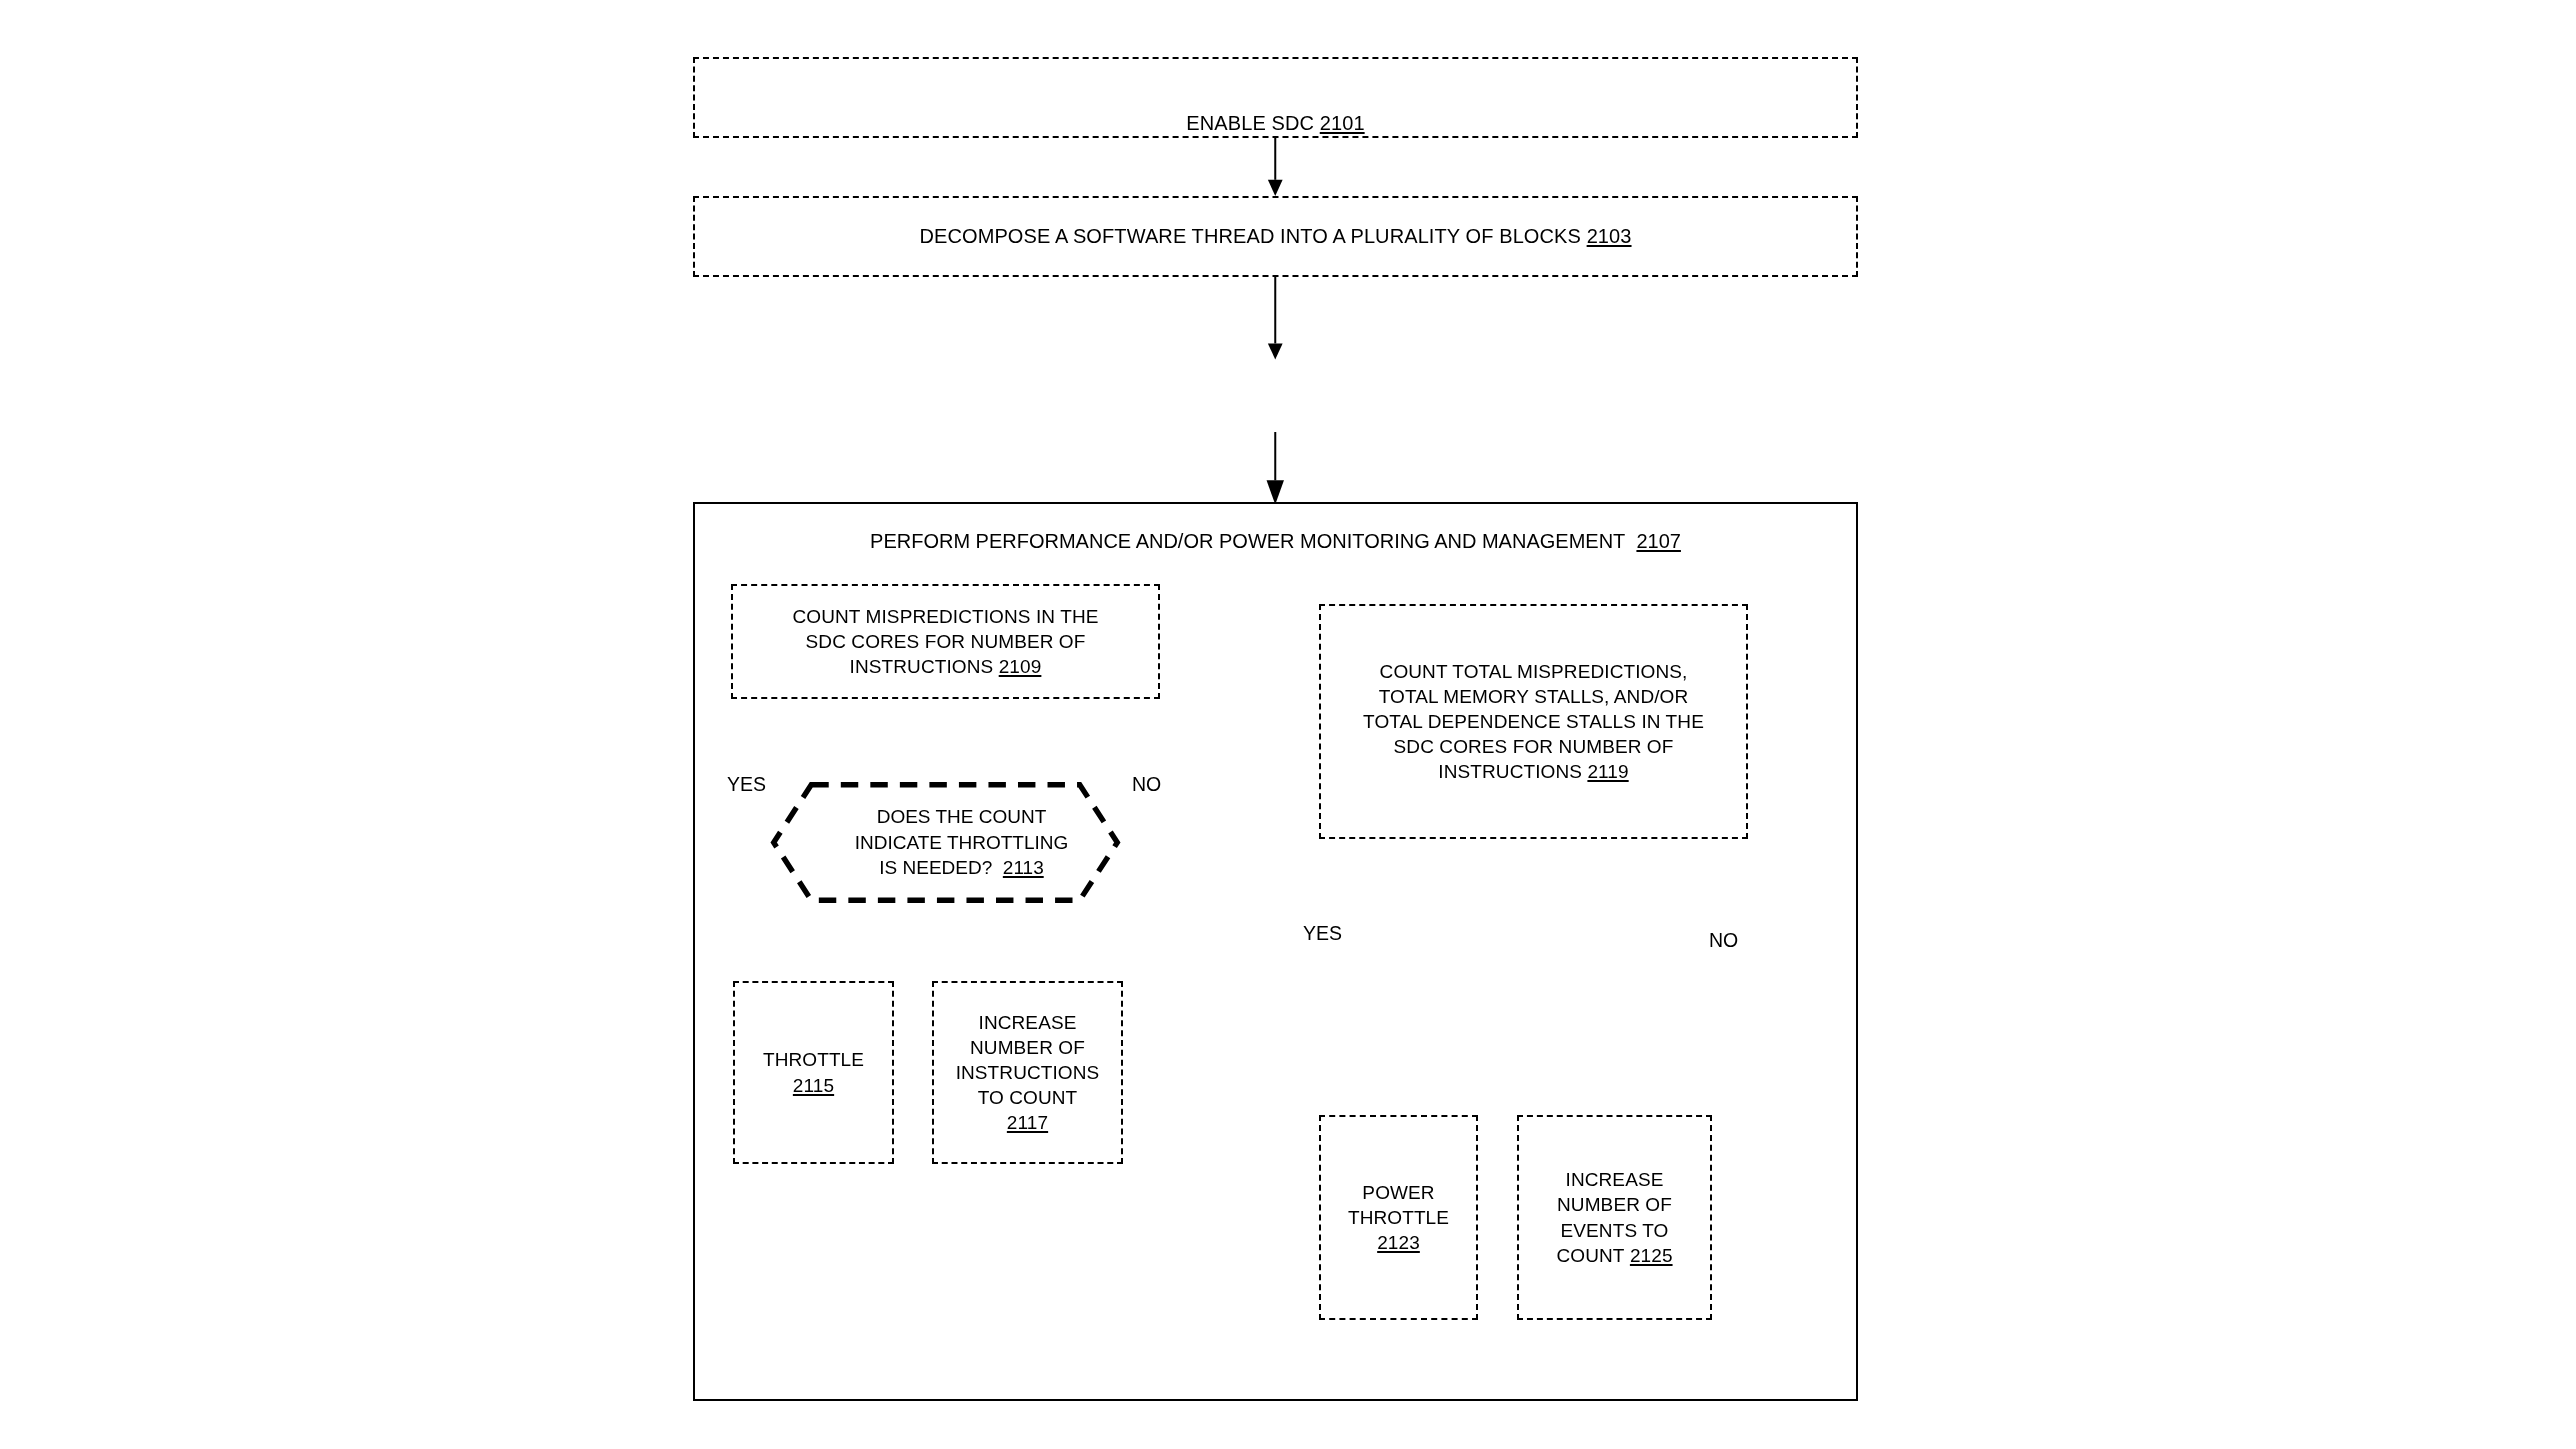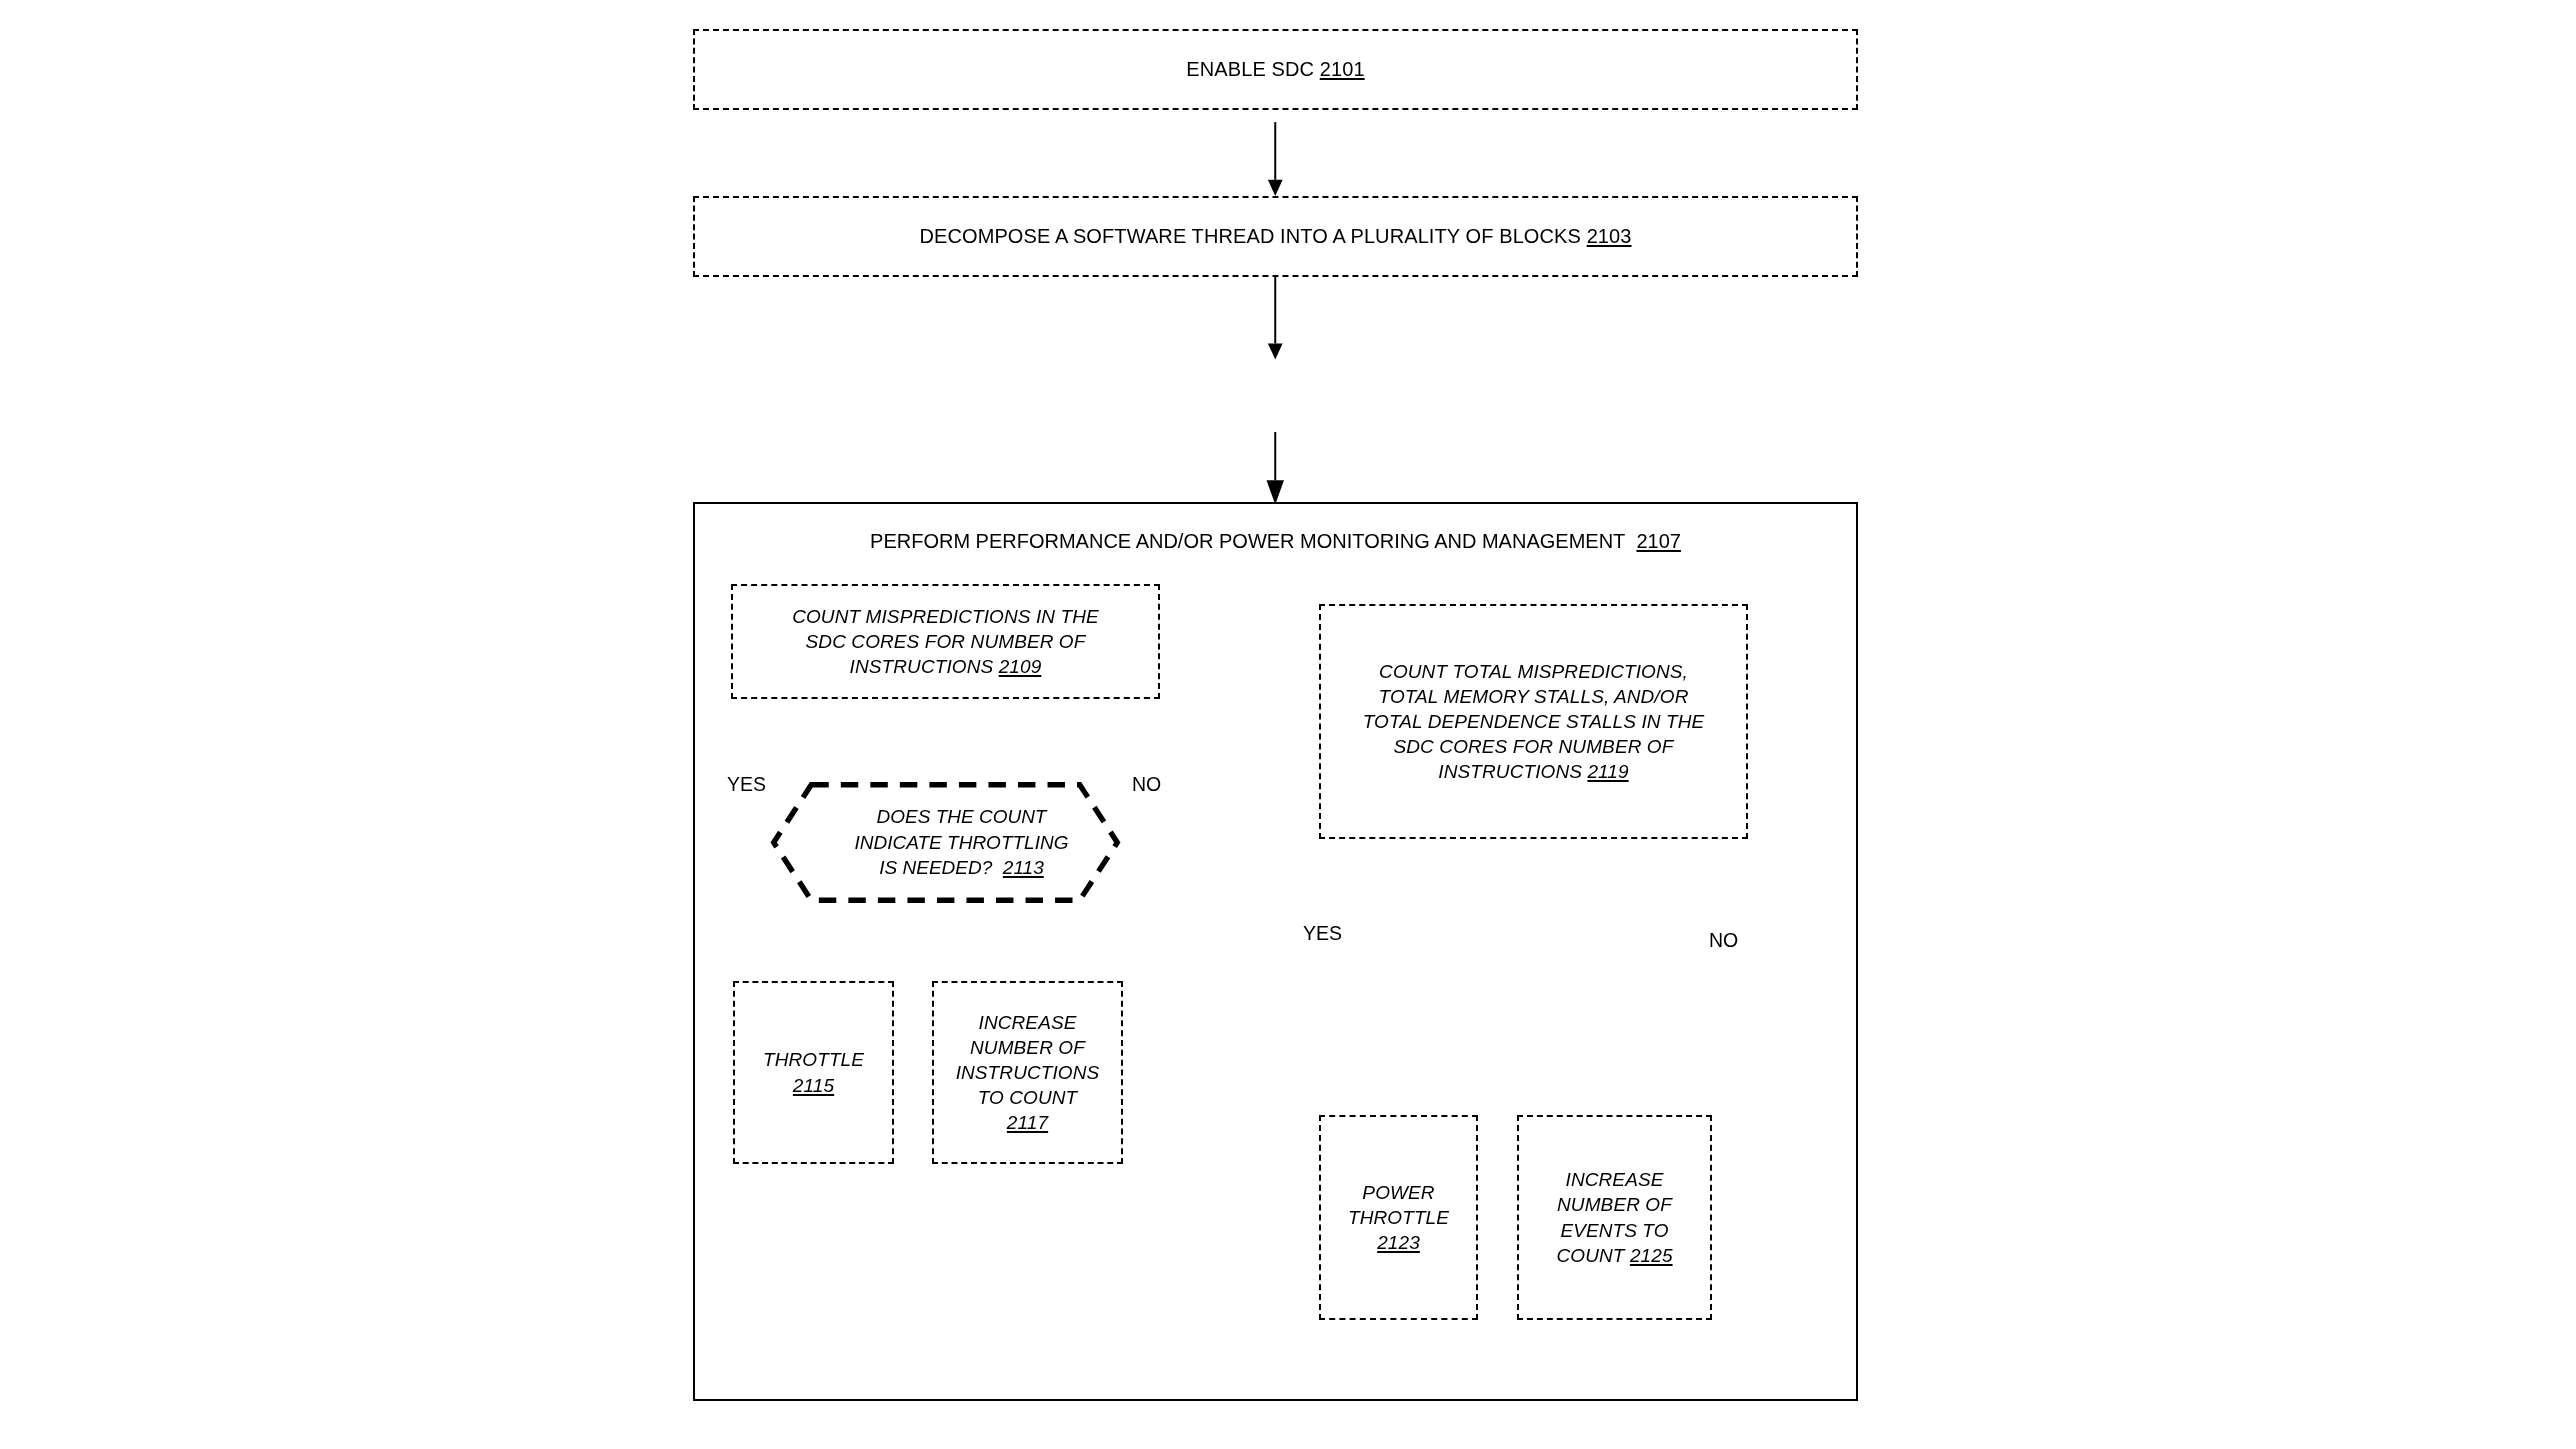--- a/index.html
+++ b/index.html
@@ -79,21 +79,21 @@
     pointer-events: none;
     overflow: visible;
   }
   .ref {
     text-decoration: underline;
     text-underline-offset: 2px;
     text-decoration-thickness: 2px;
   }
   .t-xl { font-size: 20px; }
   .t-lg { font-size: 19.5px; text-align: center; }
-  .t-md { font-size: 19px; font-style: italic; }
+  .t-md { font-size: 19px; }
 </style>
 </head>
 <body>
 
 <div id="page">
 
   <svg class="conn" viewBox="0 0 3840 2160" width="2576" height="1449">
     <defs>
       <marker id="arrowSolid" viewBox="0 0 12 14" refX="6" refY="13" markerWidth="12" markerHeight="14" orient="auto-start-reverse">
         <path d="M0,0 L12,0 L6,14 Z" fill="#000000"></path>
@@ -151,21 +151,21 @@
     <g>
       <polyline points="2528,1452 2602,1452 2602,1602 2400,1602 2400,1634" fill="none" stroke="#000" stroke-width="3" stroke-dasharray="11,9"></polyline>
       <path d="M2388,1634 L2412,1634 L2400,1662 Z" fill="#000"></path>
     </g>
 
     <g>
       <line x1="2378" y1="1968" x2="2378" y2="2050" stroke="#000" stroke-width="3" stroke-dasharray="11,9"></line>
     </g>
   </svg>
 
-  <div class="node dashed-box" style="left:693px; top:29px; width:1165px; height:81px;">
+  <div class="node dashed-box" style="left:693px; top:57px; width:1165px; height:81px;align-items:flex-end;">
     <span class="txt t-xl">
       <span>ENABLE SDC</span>
       <span class="ref">2101</span>
     </span>
   </div>
 
   <div class="node dashed-box" style="left:693px; top:196px; width:1165px; height:81px;">
     <span class="txt t-xl">
       <span>DECOMPOSE A SOFTWARE THREAD INTO A PLURALITY OF BLOCKS</span>&nbsp;<span class="ref">2103</span>
     </span>

